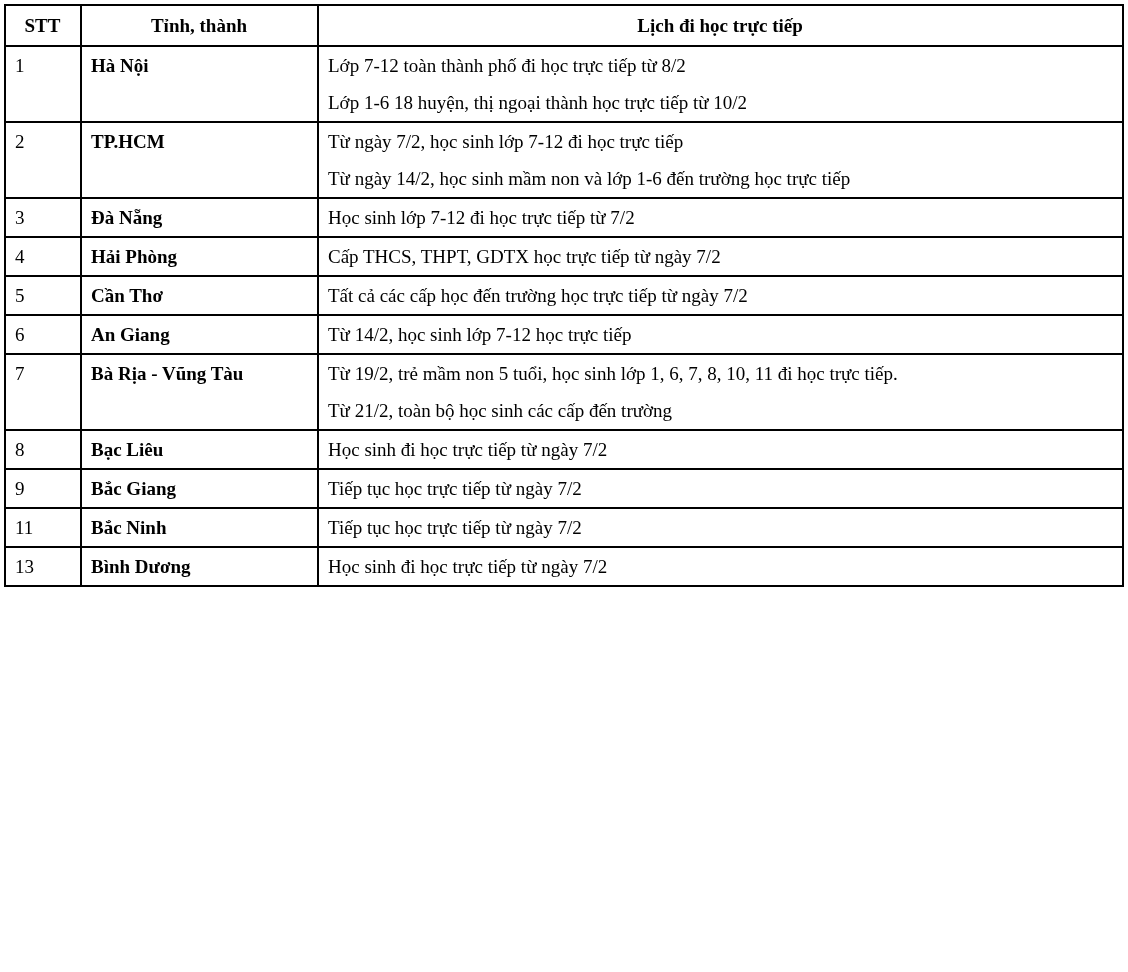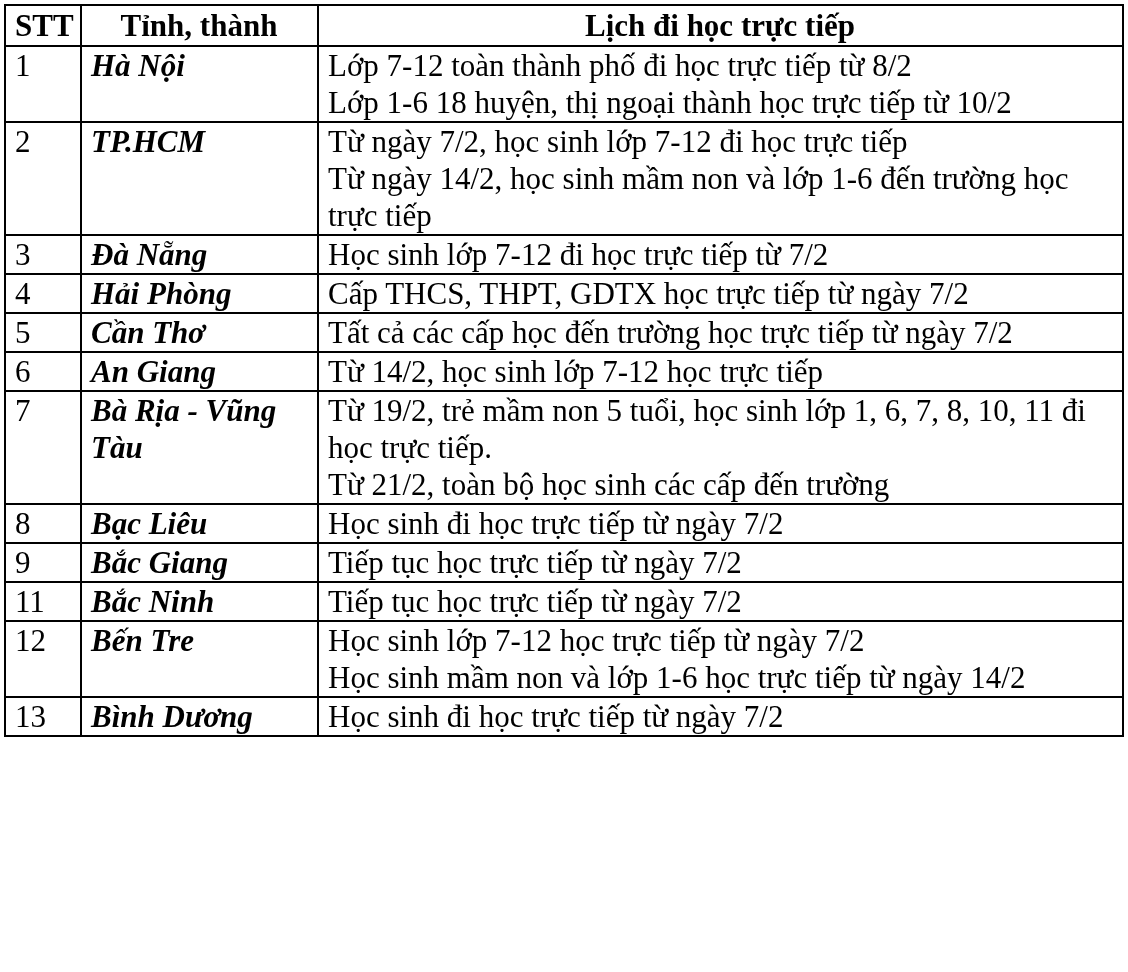--- a/index.html
+++ b/index.html
@@ -20,34 +20,34 @@
       left: 4px;
       top: 4px;
       width: 1120px;
       border-collapse: collapse;
       table-layout: fixed;
     }
     .doc-table td, .doc-table th {
       border: 2px solid #000000;
       vertical-align: top;
       padding: 0 10px 0 9px;
-      font-size: 31px;
+      font-size: 19px;
       line-height: 37px;
     }
     .doc-table th {
       font-weight: bold;
       text-align: center;
       padding-top: 1px;
       padding-bottom: 1px;
     }
     .col-stt { width: 76px; }
     .col-prov { width: 237px; }
     .col-sched { width: auto; }
     .cell-stt { font-weight: normal; }
-    .cell-prov { font-weight: bold; font-style: italic; }
+    .cell-prov { font-weight: bold; }
     .sched-line { display: block; }
     .row-cell { padding-top: 1px; padding-bottom: 1px; }
   </style>
 </head>
 <body>
 
 <table class="doc-table">
   <colgroup>
     <col class="col-stt">
     <col class="col-prov">
@@ -128,28 +128,20 @@
       </td>
     </tr>
     <tr>
       <td class="row-cell cell-stt">11</td>
       <td class="row-cell cell-prov">Bắc Ninh</td>
       <td class="row-cell">
         <span class="sched-line">Tiếp tục học trực tiếp từ ngày 7/2</span>
       </td>
     </tr>
     <tr>
-      <td class="row-cell cell-stt">12</td>
-      <td class="row-cell cell-prov">Bến Tre</td>
-      <td class="row-cell">
-        <span class="sched-line">Học sinh lớp 7-12 học trực tiếp từ ngày 7/2</span>
-        <span class="sched-line">Học sinh mầm non và lớp 1-6 học trực tiếp từ ngày 14/2</span>
-      </td>
-    </tr>
-    <tr>
       <td class="row-cell cell-stt">13</td>
       <td class="row-cell cell-prov">Bình Dương</td>
       <td class="row-cell">
         <span class="sched-line">Học sinh đi học trực tiếp từ ngày 7/2</span>
       </td>
     </tr>
   </tbody>
 </table>
 
 </body></html>

